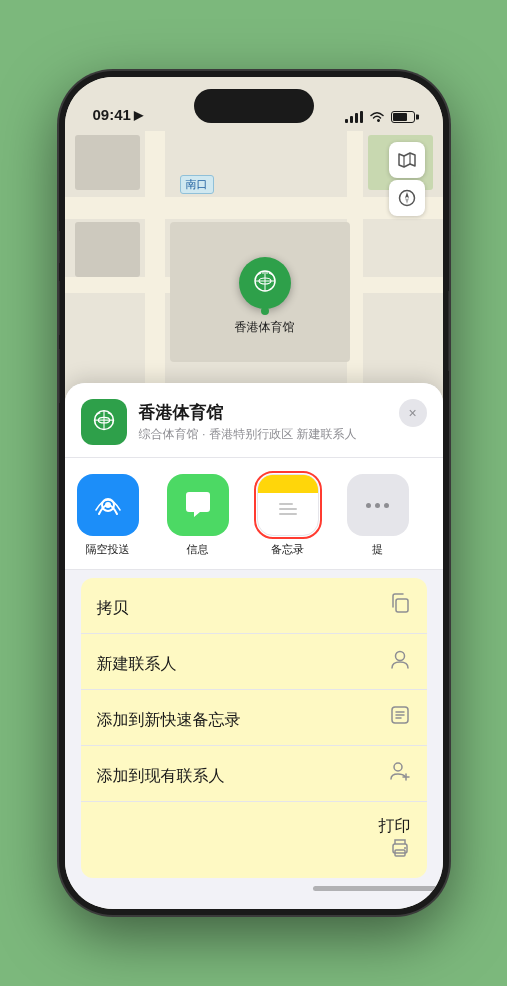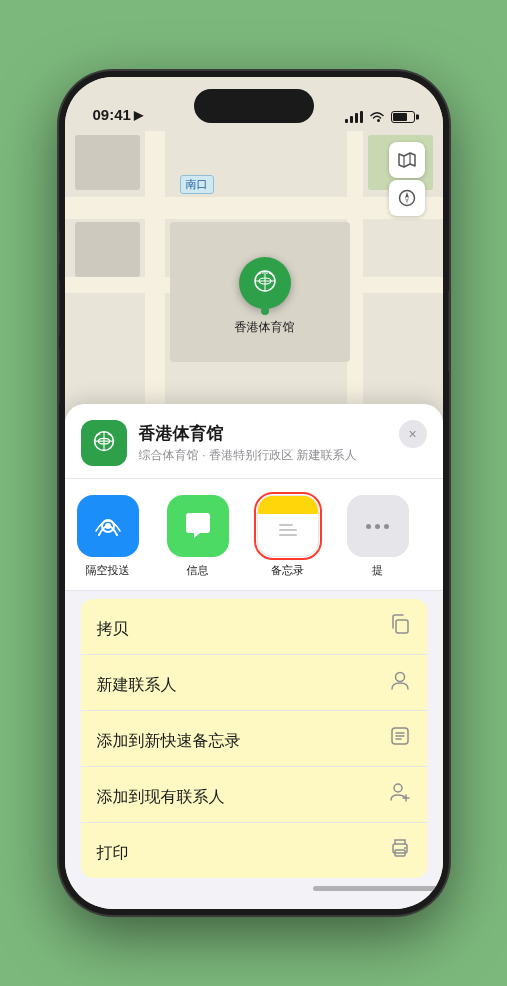--- a/index.html
+++ b/index.html
@@ -727,21 +727,21 @@
           <span class="action-icon">
             <svg width="22" height="22" viewBox="0 0 22 22">
               <circle cx="9" cy="7" r="4" fill="none" stroke="#8e8e93" stroke-width="1.5"></circle>
               <path d="M2 19 Q2 14 9 14 Q14 14 16 16.5" fill="none" stroke="#8e8e93" stroke-width="1.5" stroke-linecap="round"></path>
               <line x1="17" y1="14" x2="17" y2="20" stroke="#8e8e93" stroke-width="1.5" stroke-linecap="round"></line>
               <line x1="14" y1="17" x2="20" y2="17" stroke="#8e8e93" stroke-width="1.5" stroke-linecap="round"></line>
             </svg>
           </span>
         </div>
 
-        <div class="action-item" style="border-radius:0 0 12px 12px; margin: 0 16px;">
+        <div class="action-item" style="border-radius:0 0 12px 12px; margin: 0 16px; flex-direction: column;">
           <span class="action-label">打印</span>
           <span class="action-icon">
             <svg width="22" height="22" viewBox="0 0 22 22">
               <rect x="4" y="7" width="14" height="9" rx="2" fill="none" stroke="#8e8e93" stroke-width="1.5"></rect>
               <rect x="6" y="13" width="10" height="6" rx="1" fill="none" stroke="#8e8e93" stroke-width="1.5"></rect>
               <path d="M6 7 L6 3 L16 3 L16 7" fill="none" stroke="#8e8e93" stroke-width="1.5"></path>
               <circle cx="16" cy="11" r="1" fill="#8e8e93"></circle>
             </svg>
           </span>
         </div>

